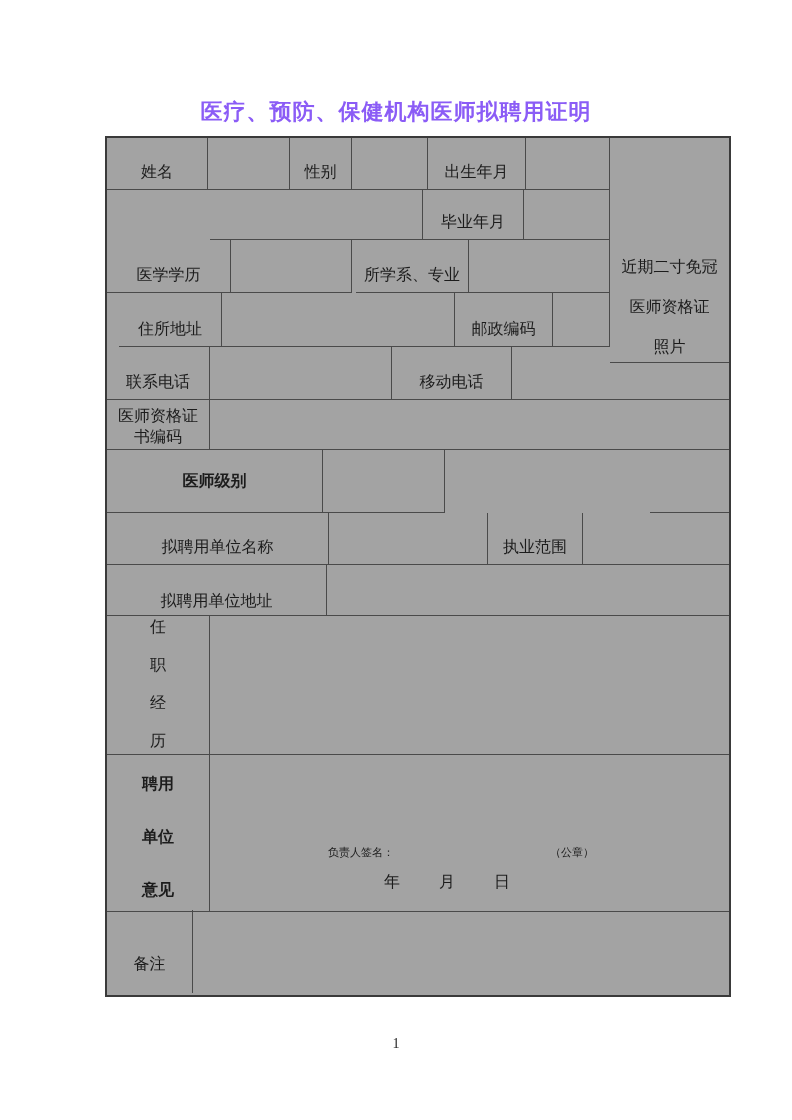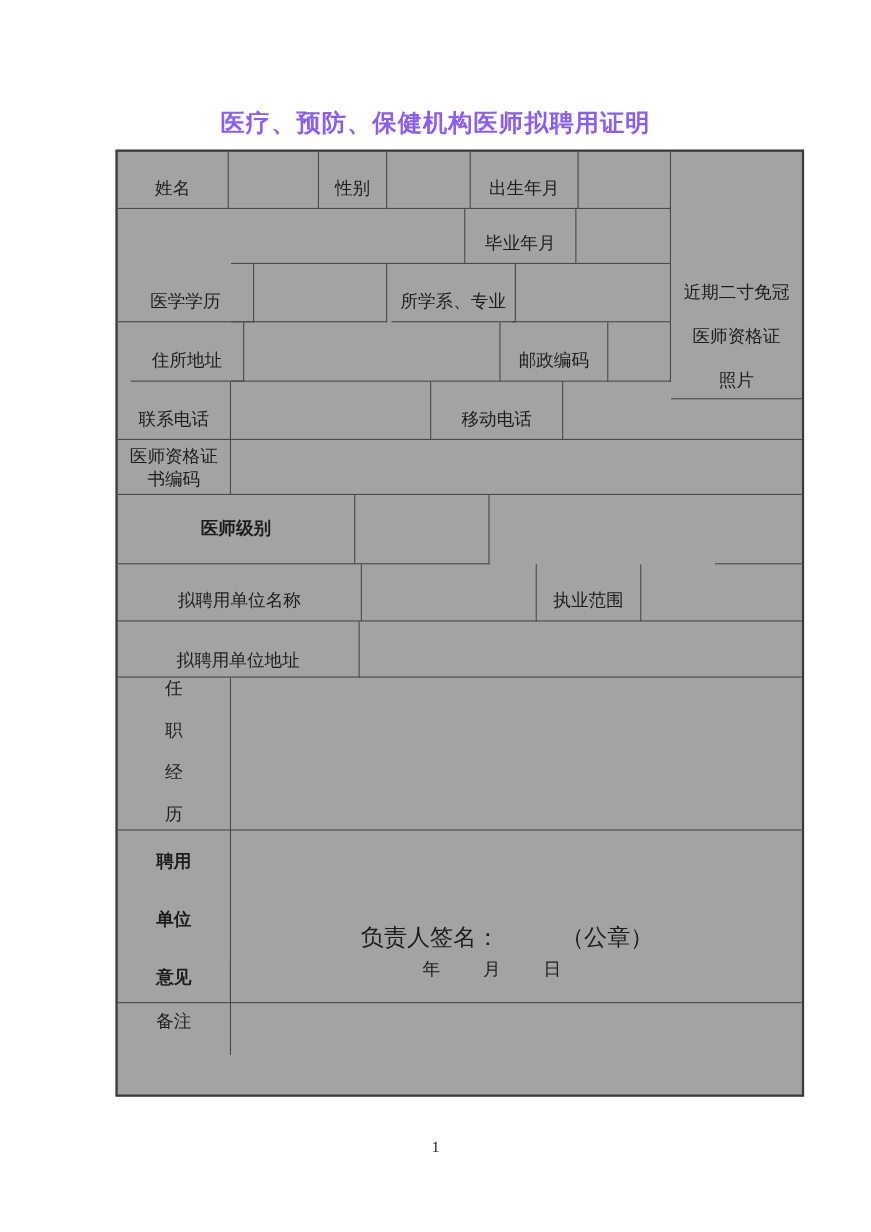--- a/index.html
+++ b/index.html
@@ -28,21 +28,21 @@
   .photo-cell{gap:21px;padding-top:18px;padding-bottom:6px;margin-top:16px;}
   .two-line{justify-content:flex-end;line-height:21px;padding-bottom:2px;}
   .block-head{font-weight:bold;font-size:16px;line-height:21px;}
   .block-sub{font-size:15px;line-height:20px;}
   .stack-4{justify-content:center;gap:19px;padding-bottom:4px;}
   .stack-3{justify-content:center;gap:34px;padding-top:10px;padding-bottom:4px;}
   .remarks{padding-bottom:20px;}
   .addr-low{padding-bottom:5px;text-align:center;}
   .sign-area{position:relative;display:block;padding:0;}
   .sign-block{position:absolute;left:118px;top:88px;width:266px;}
-  .sign-line1{display:flex;justify-content:space-between;font-size:21px;gap:22px;}
+  .sign-line1{display:flex;justify-content:space-between;font-size:11px;gap:22px;}
   .sign-line2{display:flex;gap:39px;padding-left:56px;margin-top:10px;font-size:16px;}
   .page-number{
     position:absolute;left:0;top:1036px;width:792px;text-align:center;
     font-size:14px;color:#222;
   }
 </style>
 </head>
 <body>
 
 <div class="page-title">医疗、预防、保健机构医师拟聘用证明</div>
@@ -121,18 +121,18 @@
         <span>（公章）</span>
       </div>
       <div class="sign-line2">
         <span>年</span>
         <span>月</span>
         <span>日</span>
       </div>
     </div>
   </div>
 
-  <div class="cell no-b remarks" style="left:0;top:738px;width:103px;height:83px;">备注</div>
+  <div class="cell no-b remarks" style="left:0;top:772px;width:86px;height:83px;">备注</div>
   <div class="cell no-r no-b" style="left:103px;top:774px;width:519px;height:83px;"></div>
 
 </div>
 
 <div class="page-number">1</div>
 
 </body></html>

